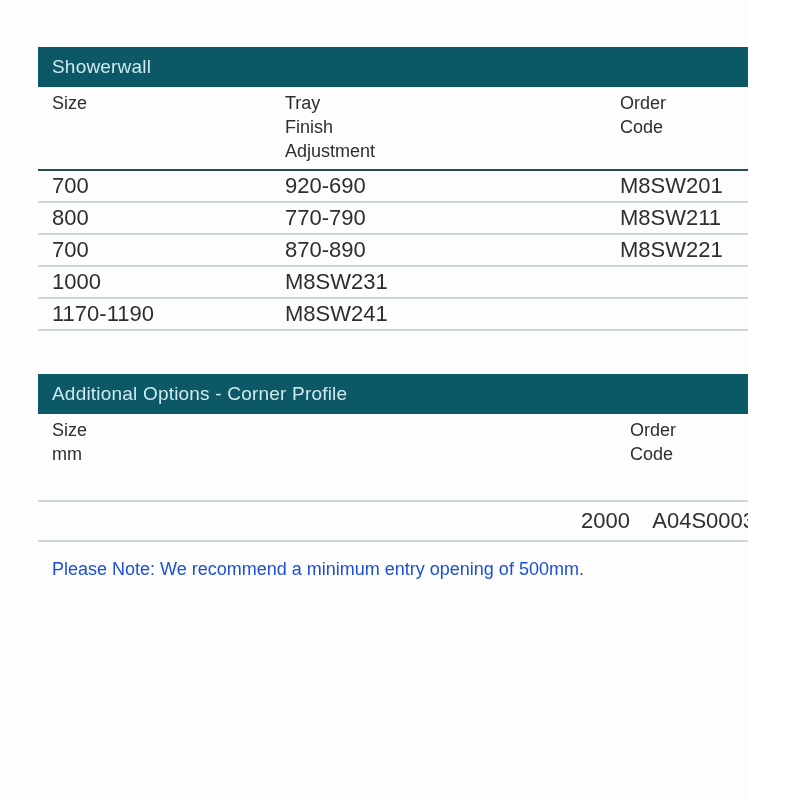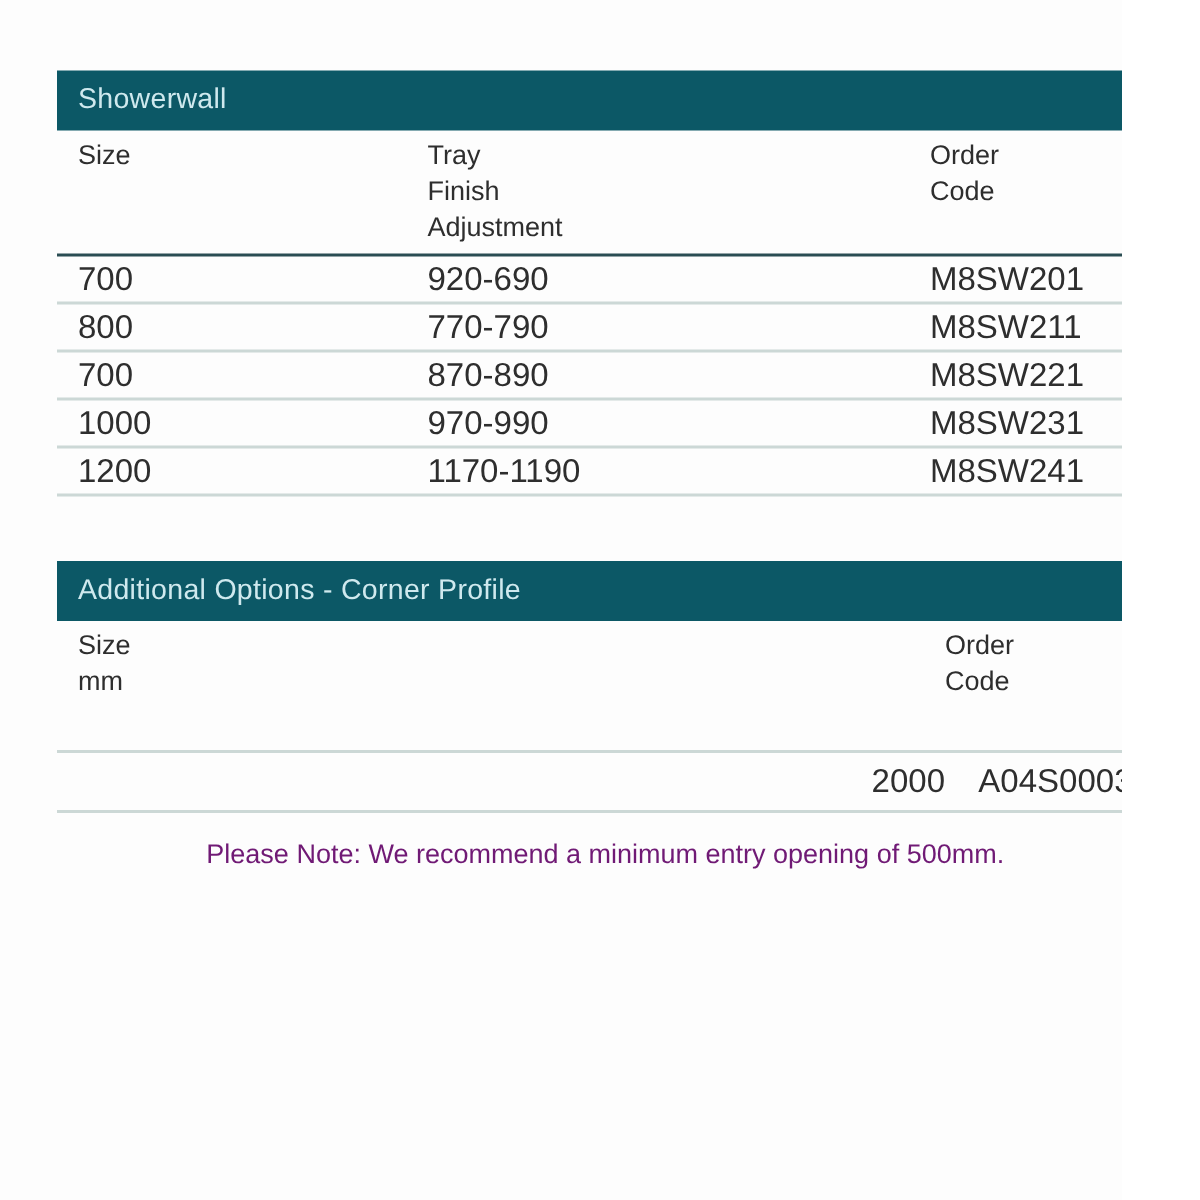--- a/index.html
+++ b/index.html
@@ -76,22 +76,21 @@
     align-self: center;
     line-height: 18px;
   }
   .spacer {
     height: 43px;
   }
   .note {
     margin: 17px 0 0 0;
     padding-left: 14px;
     font-size: 18px;
-    color: #701a75;
-    text-align: center;
+    color: #1d4ed8;
   }
 </style>
 </head>
 <body>
 
 <div class="canvas">
   <div class="content">
 
     <section>
       <header class="titlebar">
@@ -117,25 +116,23 @@
         <div class="dcell">770-790</div>
         <div class="dcell">M8SW211</div>
       </div>
       <div class="drow r1 g3">
         <div class="dcell">700</div>
         <div class="dcell">870-890</div>
         <div class="dcell">M8SW221</div>
       </div>
       <div class="drow r1 g3">
         <div class="dcell">1000</div>
-        <div class="dcell">970-990</div>
         <div class="dcell">M8SW231</div>
       </div>
       <div class="drow r1 g3">
-        <div class="dcell">1200</div>
         <div class="dcell">1170-1190</div>
         <div class="dcell">M8SW241</div>
       </div>
     </section>
 
     <div class="spacer"></div>
 
     <section>
       <header class="titlebar">
         <span class="titletext">Additional Options - Corner Profile</span>

